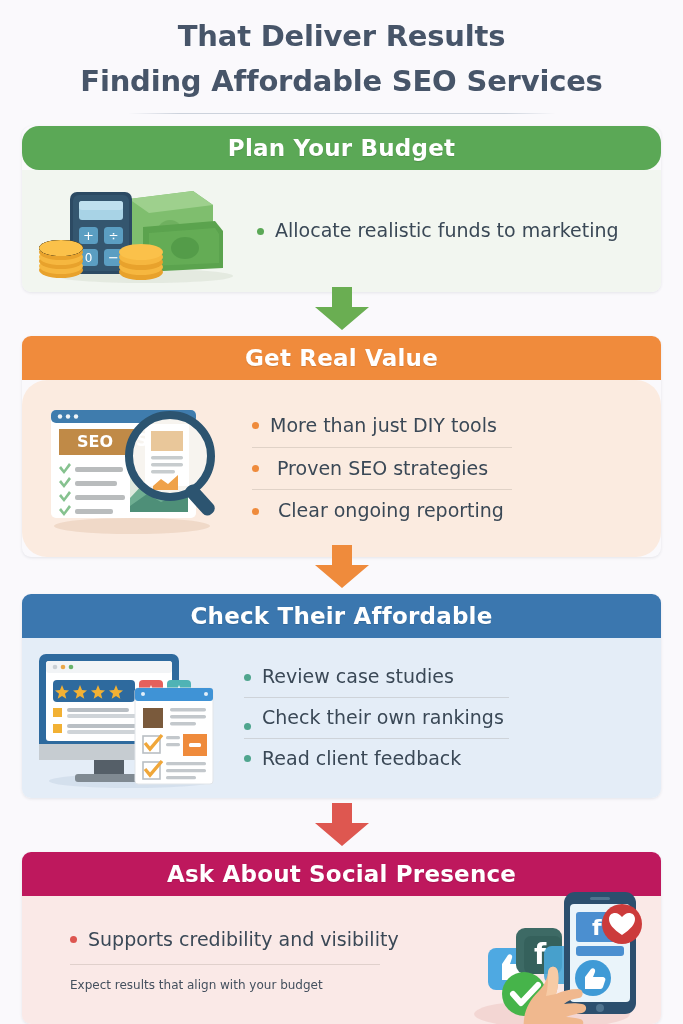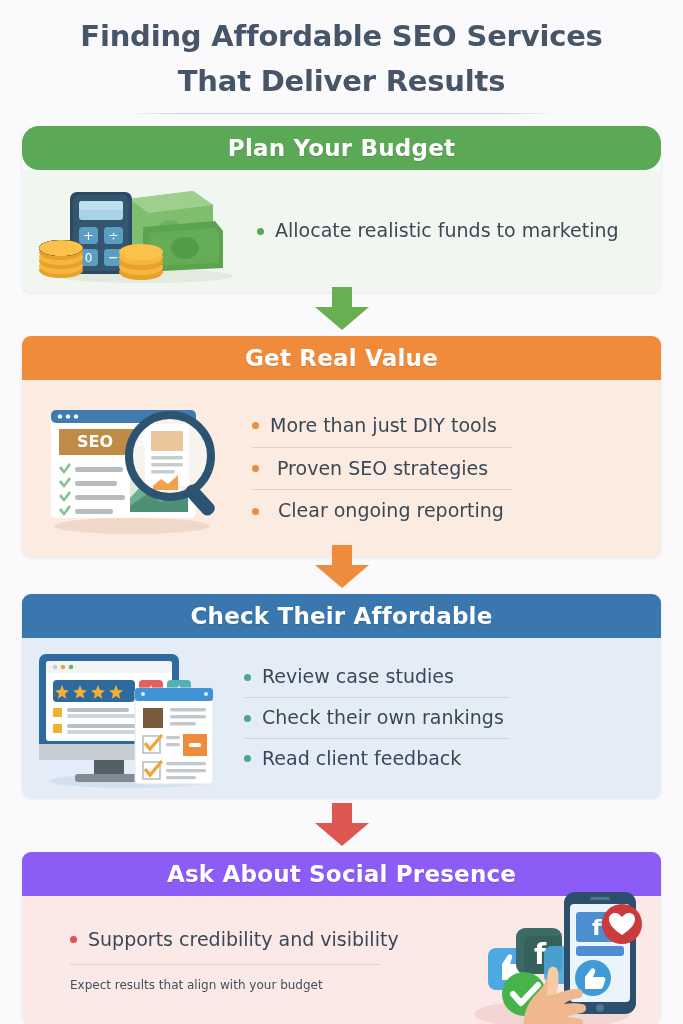--- a/index.html
+++ b/index.html
@@ -51,21 +51,21 @@
   }
   .bsep{height:1px;background:rgba(120,110,100,.20);}
 
   
   #card-budget{top:126px;}
   #card-budget .card-body{height:122px;background:#f2f6f0;}
   #card-budget .art{width:235px;}
   #card-budget .bullets{padding-right:14px;}
 
   #card-value{top:336px;}
-  #card-value .card-body{height:177px;background:#fbebe0;}
+  #card-value .card-body{height:177px;background:#fbebe0;border-radius:25px;}
   #card-value .art{width:230px;}
 
   #card-reputation{top:594px;}
   #card-reputation .card-body{height:160px;background:#e4edf7;}
   #card-reputation .art{width:222px;}
 
   #card-social{top:852px;}
   #card-social .card-body{height:128px;background:#fae9e7;}
   #card-social .bullets{padding-left:48px;}
   #card-social .art{width:218px;}
@@ -76,22 +76,22 @@
 
   
   .arrow{position:absolute;left:50%;transform:translateX(-50%);}
 </style>
 </head>
 <body>
 
 <div class="page">
 
   <div class="title-wrap">
+    <div class="title-line">That Deliver Results</div>
     <div class="title-line">Finding Affordable SEO Services</div>
-    <div class="title-line">That Deliver Results</div>
     <div class="title-rule"></div>
   </div>
 
   <div class="card" id="card-budget">
     <div class="card-head" style="background:#5ba856;border-radius:17px;">
       <span>Plan Your Budget</span>
     </div>
     <div class="card-body">
       <div class="art">
         <svg width="205" height="112" viewBox="0 0 205 112" aria-hidden="true">
@@ -303,41 +303,41 @@
             <rect x="135" y="132" width="30" height="3.2" rx="1.5"></rect>
           </g>
         </svg>
       </div>
       <div class="bullets">
         <div class="brow" style="padding:8px 0;">
           <span class="bdot" style="background:#4fa58e;"></span>
           <span class="btxt">Review case studies</span>
         </div>
         <div class="bsep" style="width:265px;"></div>
-        <div class="brow" style="padding:8px 0;">
+        <div class="brow" style="padding:8px 0;align-items:flex-end;">
           <span class="bdot" style="background:#4fa58e;"></span>
           <span class="btxt">Check their own rankings</span>
         </div>
         <div class="bsep" style="width:265px;"></div>
         <div class="brow" style="padding:8px 0;">
           <span class="bdot" style="background:#4fa58e;"></span>
           <span class="btxt">Read client feedback</span>
         </div>
       </div>
     </div>
   </div>
 
   <div class="arrow" style="top:803px;">
     <svg width="72" height="44" viewBox="0 0 72 44" aria-hidden="true">
       <path d="M26 0 H46 V20 H63 L36 43 L9 20 H26 Z" fill="#de5750"></path>
     </svg>
   </div>
 
   <div class="card" id="card-social">
-    <div class="card-head" style="background:#8b5cf6;">
+    <div class="card-head" style="background:#be185d;">
       <span>Ask About Social Presence</span>
     </div>
     <div class="card-body">
       <div class="bullets">
         <div class="brow">
           <span class="bdot" style="background:#dd5550;"></span>
           <span class="btxt">Supports credibility and visibility</span>
         </div>
         <div class="bsep" style="width:310px;margin-top:13px;"></div>
         <div class="foot-txt">Expect results that align with your budget</div>

